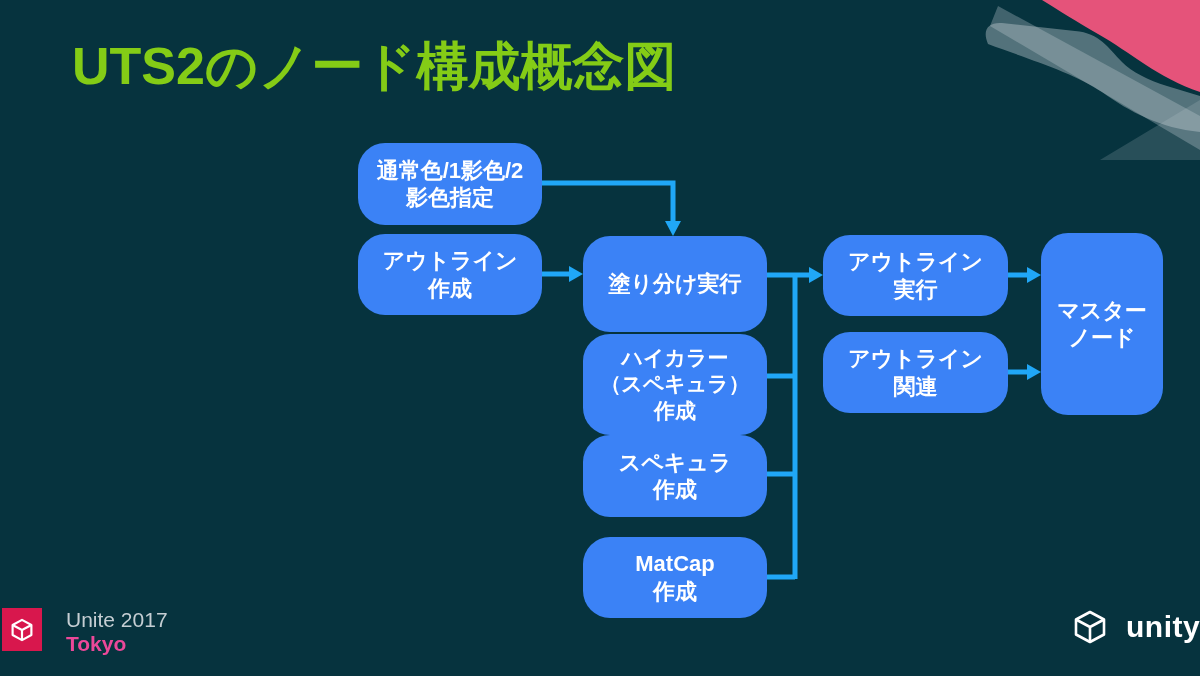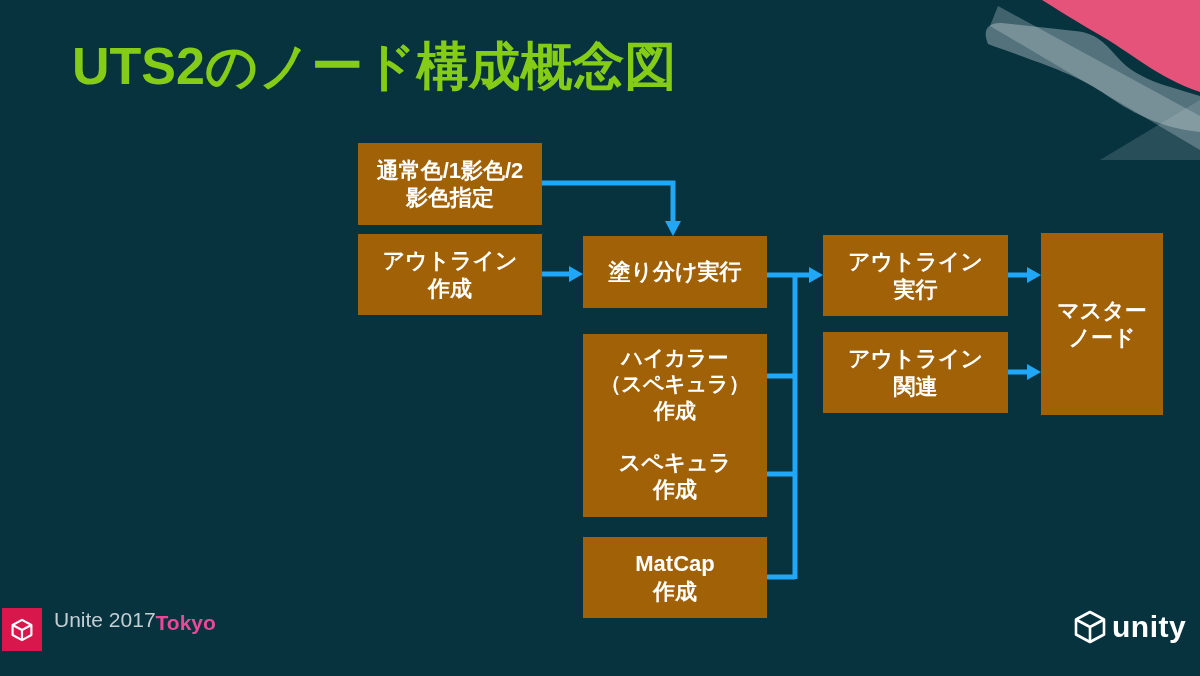--- a/index.html
+++ b/index.html
@@ -15,38 +15,39 @@
     color:#84cc16;font-size:52px;font-weight:800;letter-spacing:0px;
     white-space:nowrap;
   }
 
   .deco{position:absolute;right:0;top:0;width:220px;height:160px;}
 
   .connector-layer{position:absolute;left:0;top:0;width:1200px;height:676px;}
 
   .node{
     position:absolute;
-    background:#a16207;
+    background:#3b82f6;
     color:#ffffff;
     display:flex;align-items:center;justify-content:center;
     text-align:center;
     font-weight:700;font-size:22px;line-height:1.25;
     white-space:pre-line;
+    border-radius:27px;
   }
 
   .footer-left{position:absolute;left:2px;top:608px;display:flex;align-items:flex-start;}
   .event-badge{
     width:40px;height:43px;background:#d8174d;
     display:flex;align-items:center;justify-content:center;
   }
-  .event-text{margin-left:12px;display:flex;justify-content:center;padding-top:1px;}
+  .event-text{margin-left:24px;display:flex;flex-direction:column;justify-content:center;padding-top:1px;}
   .event-line1{color:#c5ced3;font-size:21px;font-weight:400;line-height:1.0;}
   .event-line2{color:#ec4899;font-size:21px;font-weight:700;line-height:1.0;margin-top:3px;}
 
-  .footer-right{position:absolute;left:1072px;top:609px;display:flex;align-items:center;}
+  .footer-right{position:absolute;left:1072px;top:609px;display:flex;align-items:center;gap:14px;}
   .unity-wordmark{color:#ffffff;font-size:30px;font-weight:700;letter-spacing:0.5px;margin-left:4px;}
 </style>
 </head>
 <body>
 
 <div class="stage">
 
   <svg class="deco" viewBox="0 0 220 160" aria-hidden="true">
     <path d="M62,0 L220,0 L220,92 C178,78 150,52 118,34 C97,22 78,10 62,0 Z" fill="#e5537a"></path>
     <path d="M18,6 L220,116 L220,150 L10,26 Z" fill="#dce4e8" opacity="0.28"></path>
@@ -76,21 +77,21 @@
       <polygon points="1041,372 1027,364 1027,380"></polygon>
     </g>
   </svg>
 
   <div class="node" style="left:358px;top:143px;width:184px;height:82px">通常色/1影色/2
 影色指定</div>
 
   <div class="node" style="left:358px;top:234px;width:184px;height:81px">アウトライン
 作成</div>
 
-  <div class="node" style="left:583px;top:236px;width:184px;height:72px">塗り分け実行</div>
+  <div class="node" style="left:583px;top:236px;width:184px;height:96px">塗り分け実行</div>
 
   <div class="node" style="left:583px;top:334px;width:184px;height:101px;font-size:21px">ハイカラー
 （スペキュラ）
 作成</div>
 
   <div class="node" style="left:583px;top:435px;width:184px;height:82px">スペキュラ
 作成</div>
 
   <div class="node" style="left:583px;top:537px;width:184px;height:81px">MatCap
 作成</div>

